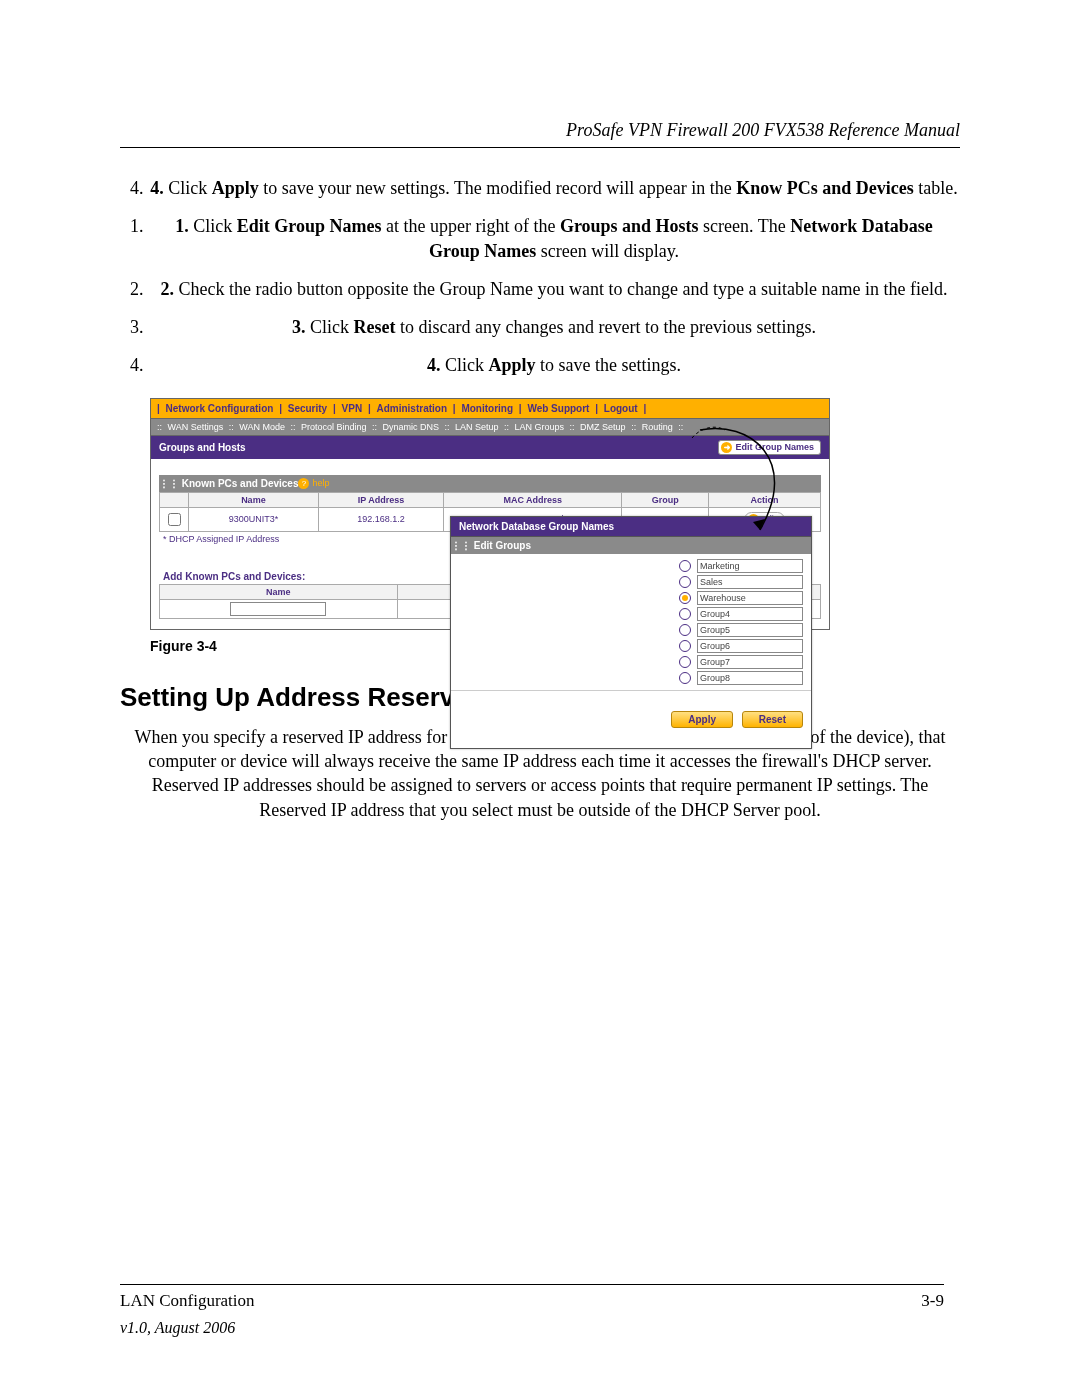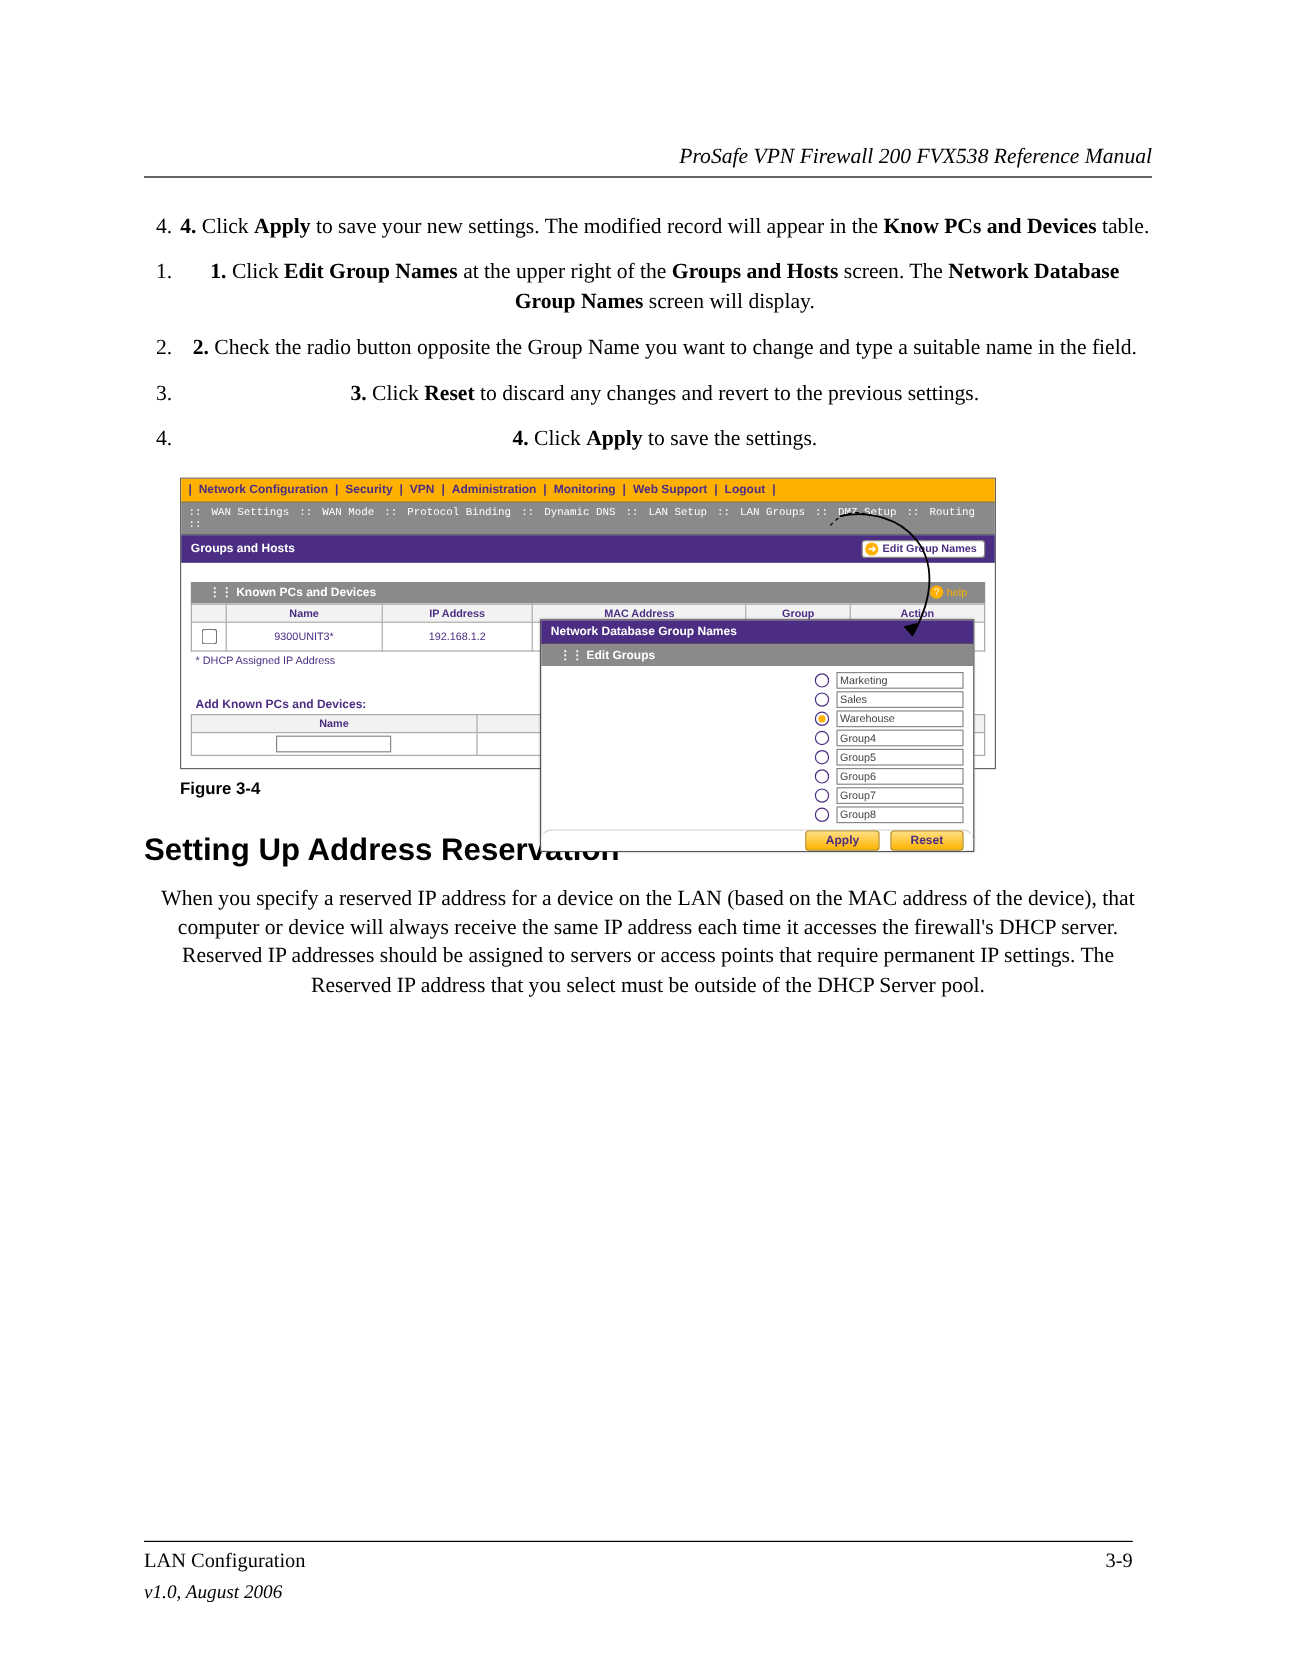--- a/index.html
+++ b/index.html
@@ -67,21 +67,20 @@
     padding: 4px 6px;
     border-bottom: 1px solid #666;
   }
   .menubar span { color: #4b2e83; margin: 0 3px; }
   .submenubar {
     background: #8a8a8a;
     color: #fff;
     font-size: 9px;
     padding: 3px 6px;
     border-bottom: 1px solid #666;
-    font-family: Liberation Mono, monospace;
   }
   .submenubar span { margin: 0 3px; }
   .titlebar {
     background: #4b2e83;
     color: #fff;
     font-weight: bold;
     font-size: 10px;
     padding: 4px 8px;
     display: flex;
     justify-content: space-between;
@@ -95,23 +94,23 @@
     padding: 1px 6px 1px 2px;
     font-size: 9px;
     display: inline-flex;
     align-items: center;
   }
   .section-head {
     background: #8a8a8a;
     color: #fff;
     font-weight: bold;
     font-size: 10px;
-    padding: 3px 15px;
+    padding: 3px 0;
     display: flex;
-    justify-content: space-between;
+    justify-content: flex-start;
     align-items: center;
     margin-top: 10px;
   }
   .help-link {
     color: #ffb000;
     font-weight: normal;
     font-size: 9px;
     display: inline-flex;
     align-items: center;
   }
@@ -215,24 +214,23 @@
   .radio.selected::after {
     content: "";
     position: absolute;
     width: 6px; height: 6px;
     background: #ffb000;
     border-radius: 50%;
     top: 2px; left: 2px;
   }
   .popup-buttons {
     text-align: right;
-    padding: 0 8px;
+    padding: 20px 8px;
     background: #fff;
     border-top: 1px solid #ccc;
-    border-radius: 14px;
   }
   .btn-apply, .btn-reset {
     display: inline-block;
     border: 1px solid #b8860b;
     border-radius: 3px;
     padding: 2px 16px;
     font-size: 10px;
     font-weight: bold;
     margin-left: 6px;
     color: #4b2e83;

